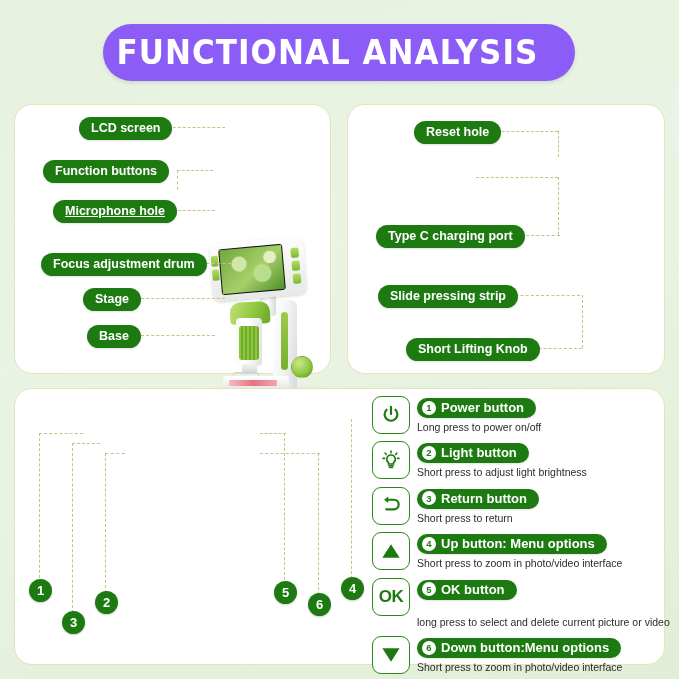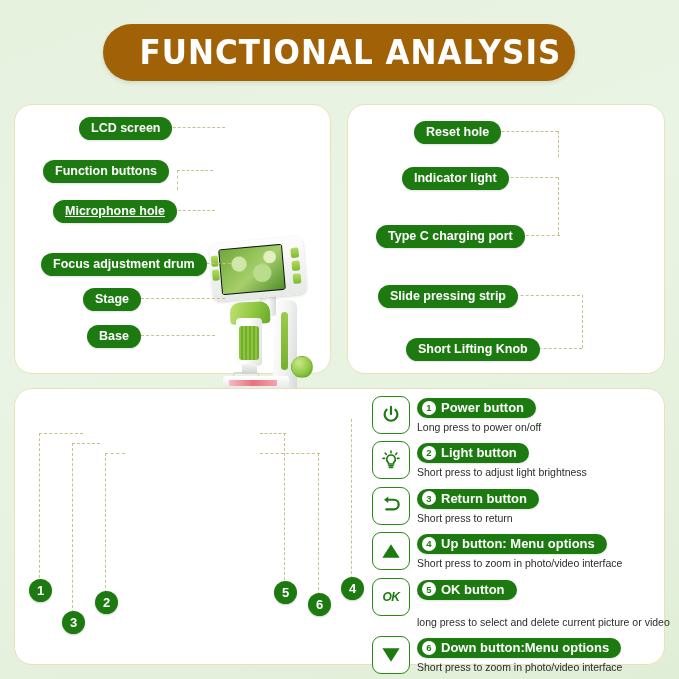--- a/index.html
+++ b/index.html
@@ -13,23 +13,23 @@
     position: relative;
   }
 
   .page { position: absolute; inset: 0; }
 
   
   .title-banner {
     position: absolute;
     left: 103px; top: 24px;
     width: 472px; height: 57px;
-    background: #a16207;
+    background: #8b5cf6;
     border-radius: 30px;
-    display: flex; align-items: center; justify-content: flex-end;
+    display: flex; align-items: center; justify-content: flex-start;
     box-shadow: 0 2px 4px rgba(0,0,0,.10);
   }
   .title-text {
     color: #ffffff;
     font-size: 33px;
     font-weight: bold;
     letter-spacing: 1.1px;
     font-family: "DejaVu Sans", sans-serif;
     transform: scaleX(.94);
     white-space: nowrap;
@@ -99,21 +99,21 @@
   .icon-box {
     width: 38px; height: 38px;
     flex: 0 0 38px;
     border: 1.6px solid #2a8a18;
     border-radius: 9px;
     background: #fff;
     display: flex; align-items: center; justify-content: center;
     color: #1d7a10;
   }
   .icon-box svg { display: block; }
-  .ok-text { font-size: 12px; font-weight: bold; color: #1d7a10; letter-spacing: -.5px; font-style: italic; }
+  .ok-text { font-size: 17px; font-weight: bold; color: #1d7a10; letter-spacing: -.5px; }
 
   .legend-body { flex: 1; padding-top: 1px; }
   .legend-pill {
     display: inline-flex;
     align-items: center;
     gap: 5px;
     background: #1d7a10;
     border-radius: 14px;
     padding: 2px 12px 3px 5px;
     box-shadow: 0 1px 2px rgba(0,0,0,.12);
@@ -322,21 +322,20 @@
     <div class="lead" style="left:144px; top:26px;  width:66px;"></div>
     <div class="lead-v" style="left:210px; top:26px; height:26px;"></div>
     <div class="lead" style="left:128px; top:72px;  width:82px;"></div>
     <div class="lead-v" style="left:210px; top:72px; height:58px;"></div>
     <div class="lead" style="left:178px; top:130px; width:34px;"></div>
     <div class="lead" style="left:152px; top:190px; width:80px;"></div>
     <div class="lead" style="left:150px; top:243px; width:84px;"></div>
     <div class="lead-v" style="left:234px; top:190px; height:53px;"></div>
 
     <div class="pill" style="left:66px;  top:16px;">Reset hole</div>
-    <div class="pill" style="left:54px;  top:62px;">Indicator light</div>
     <div class="pill" style="left:28px;  top:120px;">Type C charging port</div>
     <div class="pill" style="left:30px;  top:180px;">Slide pressing strip</div>
     <div class="pill" style="left:58px;  top:233px;">Short Lifting Knob</div>
   </div>
 
   <div class="card" id="card-bottom">
 
     <div class="lead-v" style="left:24px;  top:44px;  height:150px;"></div>
     <div class="lead-v" style="left:90px;  top:64px;  height:140px;"></div>
     <div class="lead-v" style="left:57px;  top:54px;  height:170px;"></div>

